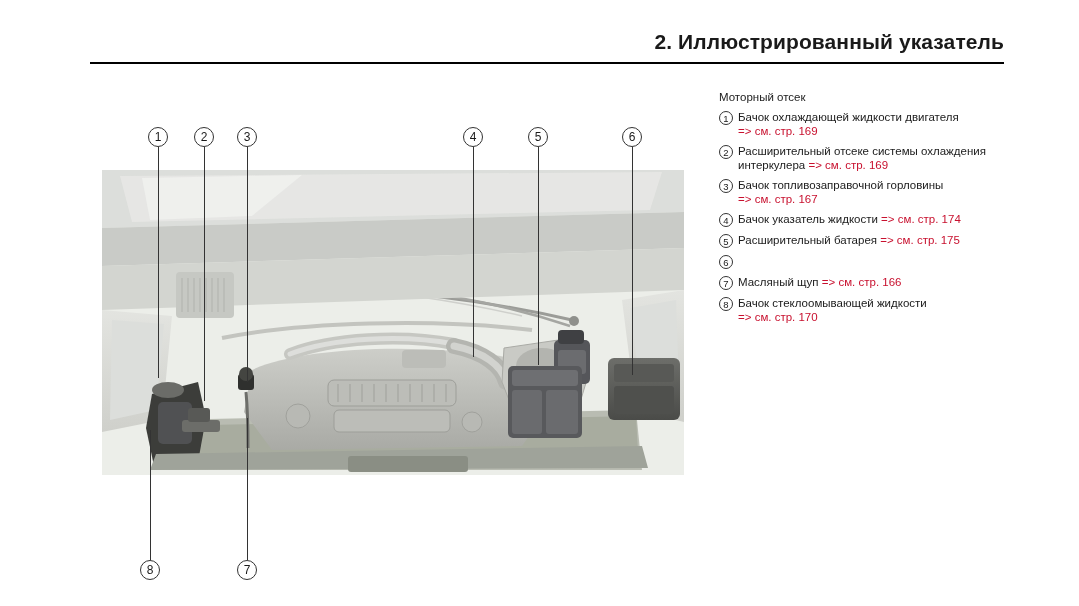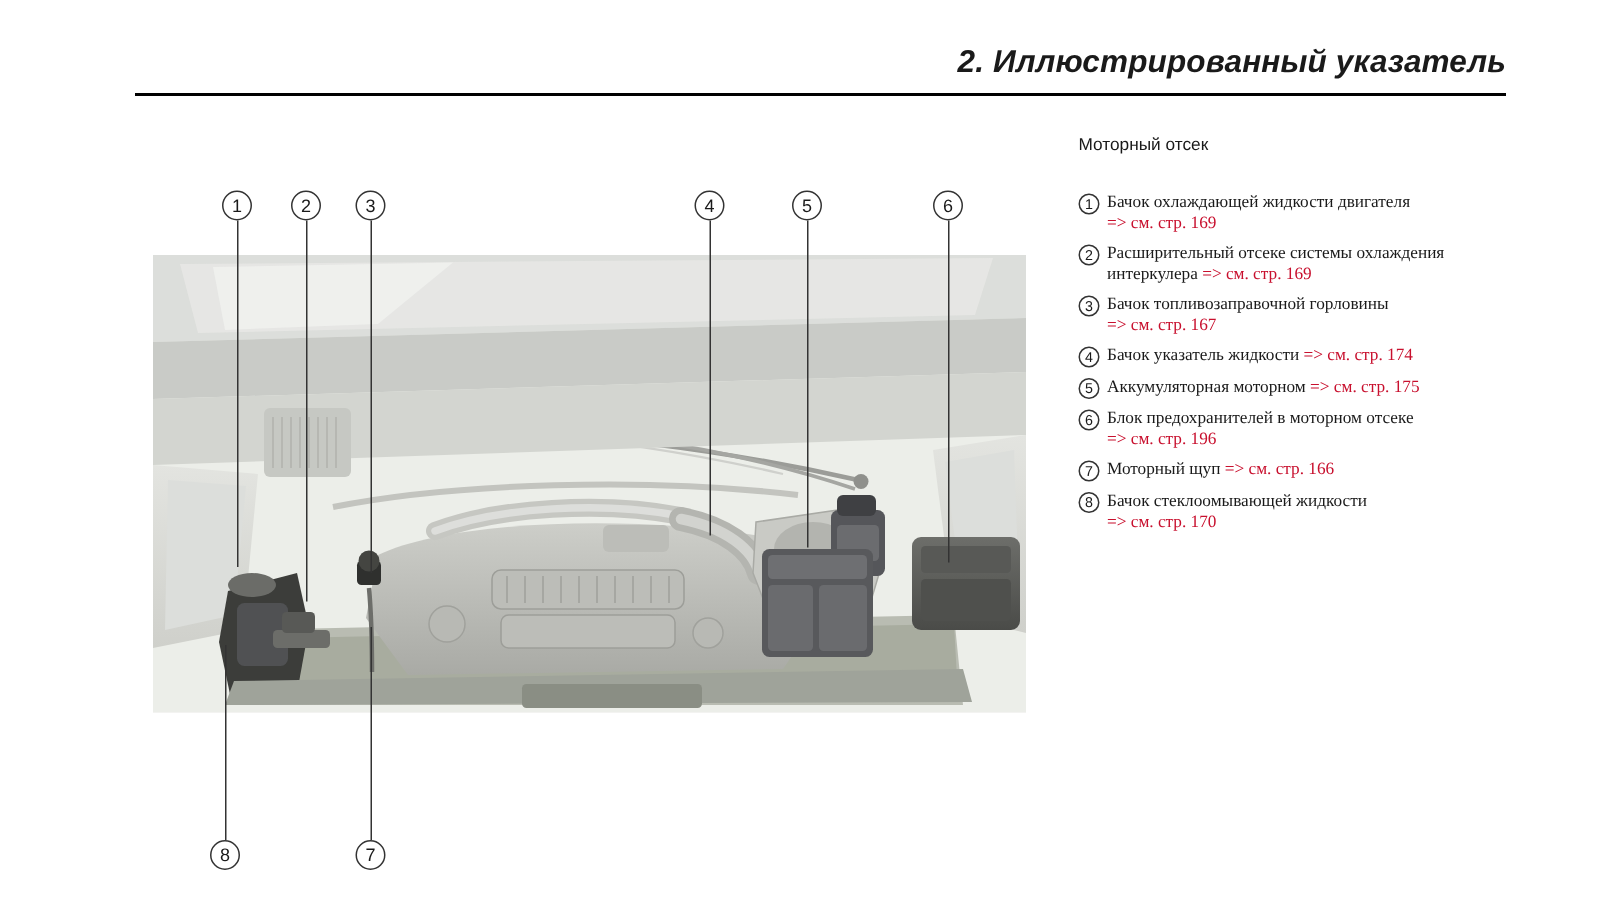--- a/index.html
+++ b/index.html
@@ -25,42 +25,41 @@
     height: 70px;
   }
   #chapter-title {
     position: absolute;
     right: 75px;
     top: 30px;
     font-size: 21px;
     font-weight: bold;
     letter-spacing: 0.1px;
     white-space: nowrap;
-    font-style: italic;
   }
   #header-rule {
     position: absolute;
     left: 90px;
     right: 75px;
     top: 62px;
     height: 2px;
     background: #000000;
   }
 
   
   #legend {
     position: absolute;
     left: 719px;
     top: 90px;
     width: 300px;
   }
   #legend-heading {
     font-size: 11.5px;
     color: #1a1a1a;
-    margin-bottom: 24px;
+    margin-bottom: 6px;
     line-height: 14px;
   }
   .legend-item {
     display: flex;
     align-items: flex-start;
     margin-bottom: 6px;
     line-height: 14px;
   }
   .legend-num {
     flex: 0 0 auto;
@@ -72,21 +71,20 @@
     line-height: 13px;
     text-align: center;
     margin-right: 5px;
     margin-top: 1px;
     color: #1a1a1a;
     box-sizing: border-box;
   }
   .legend-text {
     font-size: 11.5px;
     color: #1a1a1a;
-    font-family: Liberation Serif, serif;
   }
   .ref {
     color: #c8102e;
     white-space: nowrap;
   }
 
   
   #illustration {
     position: absolute;
     left: 102px;
@@ -163,37 +161,33 @@
     <span class="legend-num">4</span>
     <span class="legend-text">
       <span>Бачок указатель жидкости</span>
       <span class="ref">=&gt; см. стр. 174</span>
     </span>
   </div>
 
   <div class="legend-item">
     <span class="legend-num">5</span>
     <span class="legend-text">
-      <span>Аккумуляторная моторном</span>
+      <span>Расширительный батарея</span>
       <span class="ref">=&gt; см. стр. 175</span>
     </span>
   </div>
 
   <div class="legend-item">
     <span class="legend-num">6</span>
-    <span class="legend-text">
-      <span>Блок предохранителей в моторном отсеке</span><br>
-      <span class="ref">=&gt; см. стр. 196</span>
-    </span>
   </div>
 
   <div class="legend-item">
     <span class="legend-num">7</span>
     <span class="legend-text">
-      <span>Моторный щуп</span>
+      <span>Масляный щуп</span>
       <span class="ref">=&gt; см. стр. 166</span>
     </span>
   </div>
 
   <div class="legend-item">
     <span class="legend-num">8</span>
     <span class="legend-text">
       <span>Бачок стеклоомывающей жидкости</span><br>
       <span class="ref">=&gt; см. стр. 170</span>
     </span>

